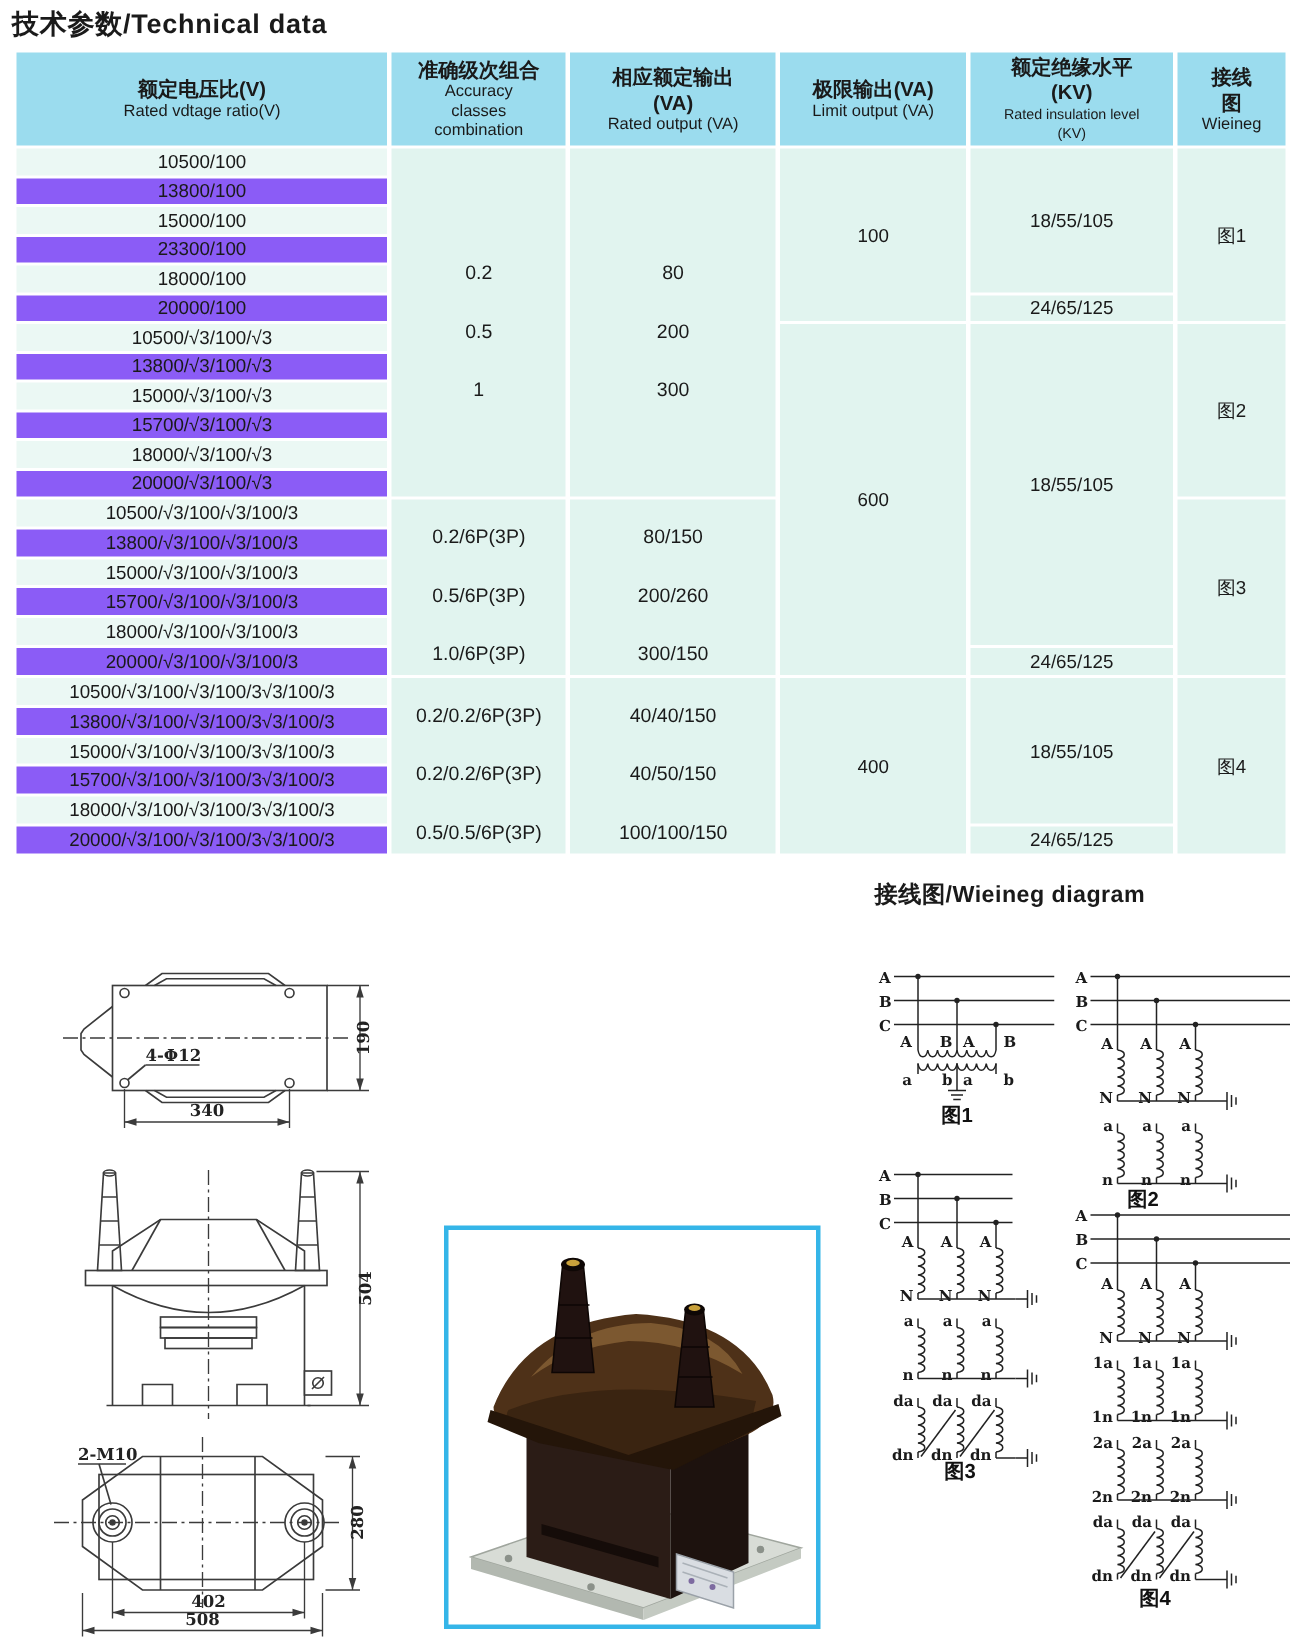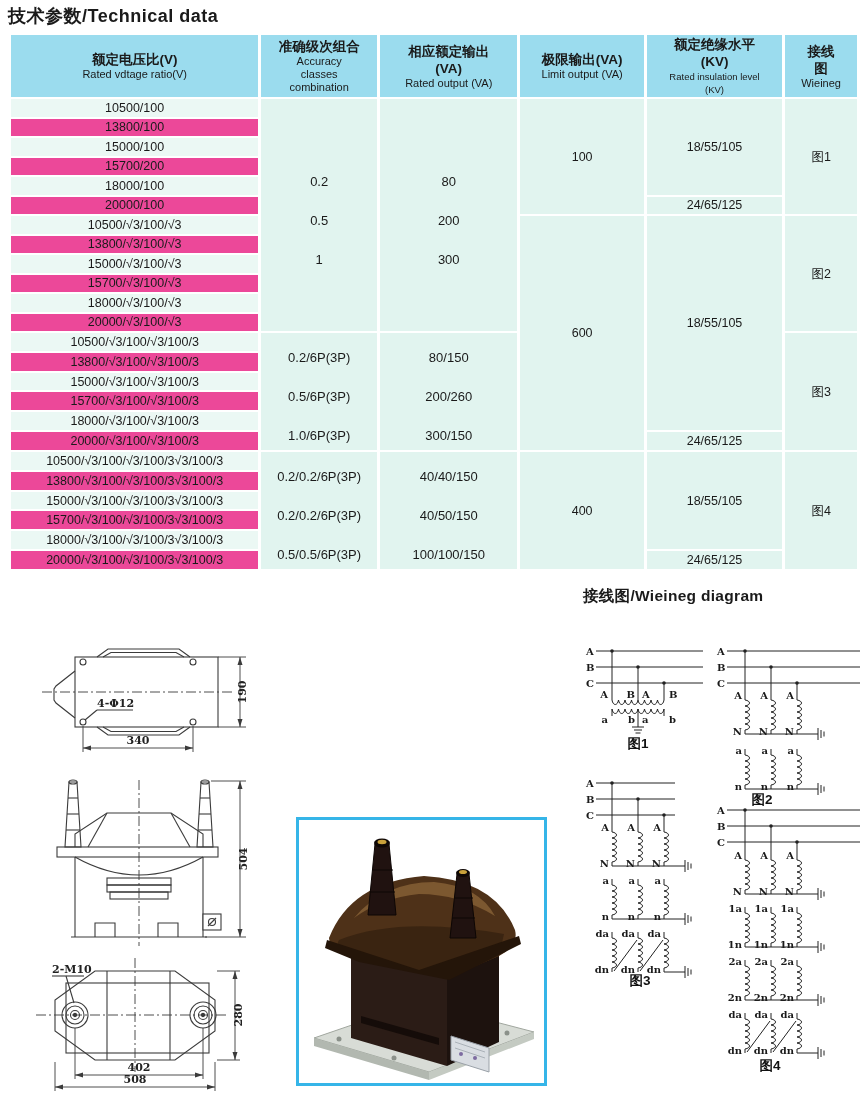--- a/index.html
+++ b/index.html
@@ -10,21 +10,21 @@
   
   #tech-table{position:absolute;top:33px;left:8px;border-collapse:separate;border-spacing:3px 2px;
               table-layout:fixed;background:#ffffff;}
   #tech-table th{background:#9bdcee;font-weight:normal;height:53px;padding:1px 16px;vertical-align:middle;}
   #tech-table th .h-cn{font-size:13.5px;font-weight:bold;line-height:17px;}
   #tech-table th .h-en{font-size:11px;line-height:13px;}
   #tech-table th.th-4 .h-en{font-size:9.5px;}
   #tech-table td{padding:0;height:17.5px;vertical-align:middle;font-size:12.5px;line-height:16px;}
   td.ratio{text-align:center;padding-left:26px;white-space:nowrap;}
   td.ra{background:#ebf8f4;}
-  td.rb{background:#ec4899;}
+  td.rb{background:#8b5cf6;}
   td.val{background:#e1f4ef;text-align:center;font-size:13px;}
   td.val .cell-line{line-height:29px;font-size:13px;margin-top:10px;}
   
   .sec-title{position:absolute;font-size:15.5px;font-weight:bold;letter-spacing:.3px;}
   #outline-title{top:590px;left:18px;}
   #wiring-title{top:586px;left:583px;}
   
   .drawing{position:absolute;}
   .dimtext{font-family:"DejaVu Serif",serif;font-size:11px;font-weight:bold;fill:#222;}
   
@@ -97,21 +97,21 @@
           <td class="val" rowspan="5">18/55/105</td>
           <td class="val" rowspan="6">图1</td>
         </tr>
         <tr>
           <td class="ratio rb">13800/100</td>
         </tr>
         <tr>
           <td class="ratio ra">15000/100</td>
         </tr>
         <tr>
-          <td class="ratio rb">15700/200</td>
+          <td class="ratio rb">23300/100</td>
         </tr>
         <tr>
           <td class="ratio ra">18000/100</td>
         </tr>
         <tr>
           <td class="ratio rb">20000/100</td>
           <td class="val" rowspan="1">24/65/125</td>
         </tr>
         <tr>
           <td class="ratio ra">10500/√3/100/√3</td>

